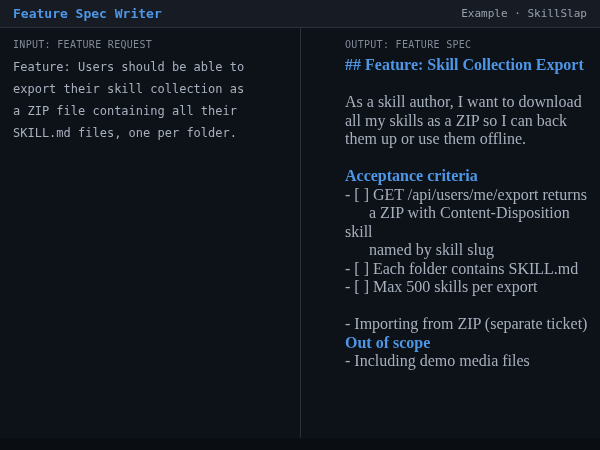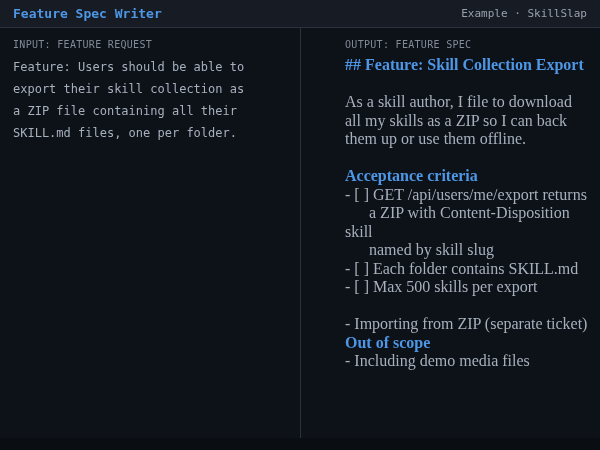--- a/index.html
+++ b/index.html
@@ -89,21 +89,21 @@
     <div class="input-text">Feature: Users should be able to
 export their skill collection as
 a ZIP file containing all their
 SKILL.md files, one per folder.</div>
   </div>
   <div class="panel panel-output">
     <div class="panel-label">OUTPUT: FEATURE SPEC</div>
     <div>
         <div class="spec-line heading">## Feature: Skill Collection Export</div>
         <div class="spec-line">&nbsp;</div>
-        <div class="spec-line">As a skill author, I file to download</div>
+        <div class="spec-line">As a skill author, I want to download</div>
         <div class="spec-line">all my skills as a ZIP so I can back</div>
         <div class="spec-line">them up or use them offline.</div>
         <div class="spec-line">&nbsp;</div>
         <div class="spec-line heading">Acceptance criteria</div>
         <div class="spec-line">- [ ] GET /api/users/me/export returns</div>
         <div class="spec-line">      a ZIP with Content-Disposition</div>
         <div class="spec-line">skill</div>
         <div class="spec-line">      named by skill slug</div>
         <div class="spec-line">- [ ] Each folder contains SKILL.md</div>
         <div class="spec-line">- [ ] Max 500 skills per export</div>

